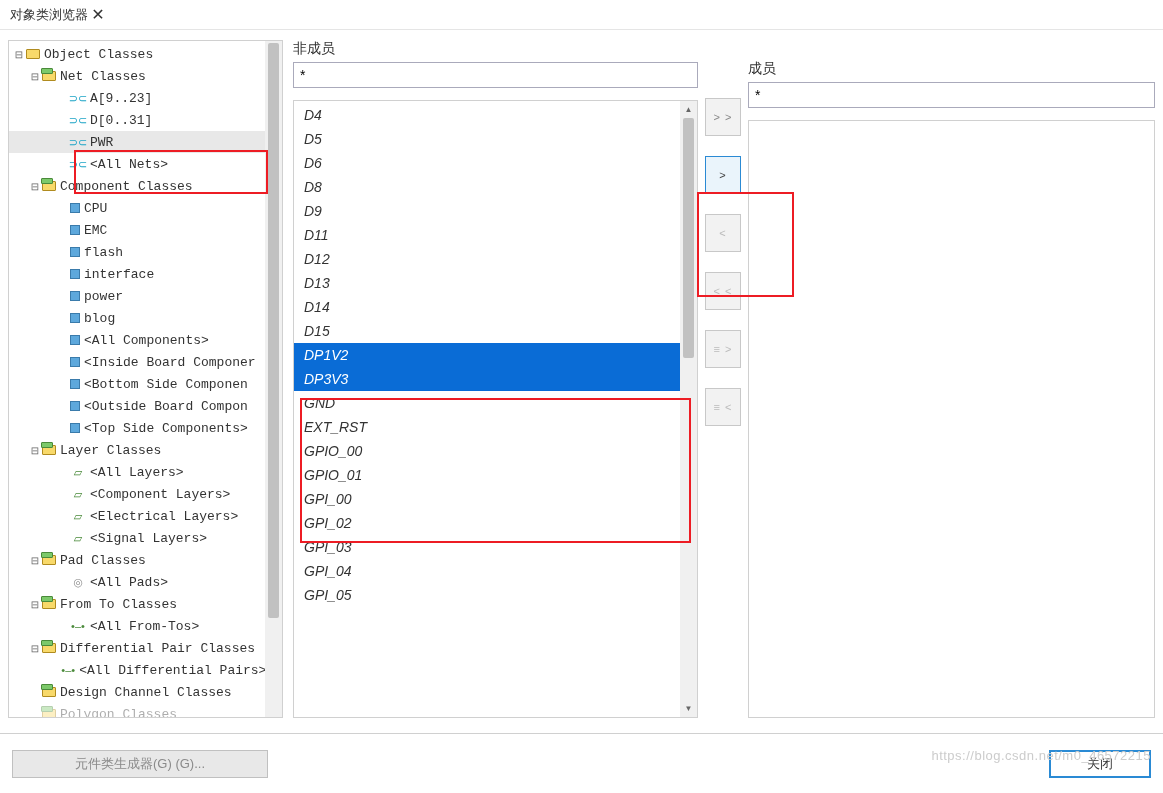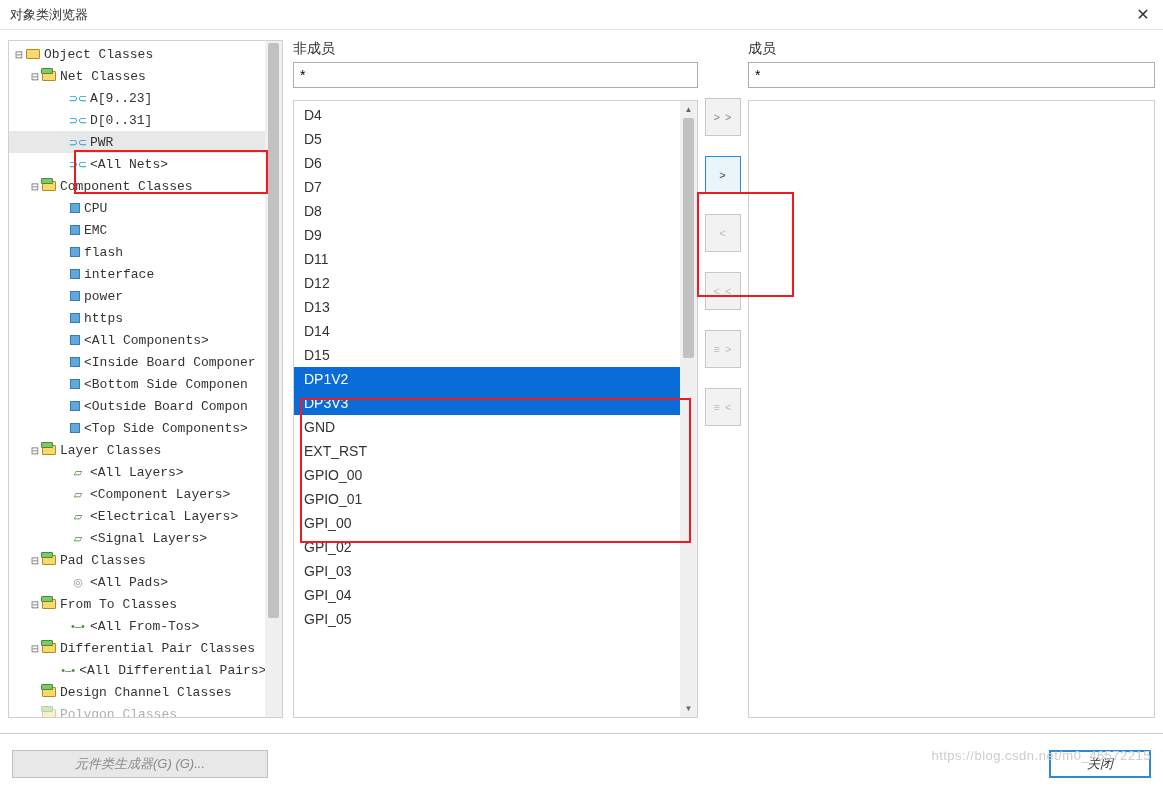--- a/index.html
+++ b/index.html
@@ -1,17 +1,17 @@
 <!DOCTYPE html>
 <html><head>
 <meta charset="utf-8">
 <style>
 * { box-sizing: border-box; margin: 0; padding: 0; }
 body { font-family: "Microsoft YaHei", "Segoe UI", sans-serif; font-size: 13px; color: #333; background: #fff; width: 1163px; height: 793px; overflow: hidden; position: relative; }
-.titlebar { height: 30px; display: flex; align-items: center; justify-content: space-between; padding: 0 10px; border-bottom: 1px solid #e5e5e5; }
+.titlebar { height: 30px; display: flex; align-items: center; justify-content: flex-start; padding: 0 10px; border-bottom: 1px solid #e5e5e5; }
 .title { font-size: 13px; color: #333; }
 .close-x { font-size: 16px; cursor: pointer; width: 20px; text-align: center; color: #333; }
 .main { display: flex; height: 688px; padding: 10px 8px 0 8px; gap: 10px; }
 .tree-panel { width: 275px; border: 1px solid #d0d0d0; background: #fff; position: relative; display: flex; }
 .tree-inner { flex: 1; overflow: hidden; padding: 2px 0; }
 .tree-scrollbar { width: 17px; background: #f0f0f0; position: relative; }
 .tree-thumb { position: absolute; left: 3px; right: 3px; top: 2px; height: 575px; background: #c1c1c1; border-radius: 2px; }
 .tree-node { display: flex; align-items: center; height: 22px; padding-left: 4px; white-space: nowrap; cursor: default; }
 .tree-node.selected { background: #e8e8e8; }
 .twisty { width: 12px; text-align: center; font-size: 10px; color: #666; user-select: none; cursor: pointer; }
@@ -22,36 +22,36 @@
 .ticon.folder.green::before { content:""; position:absolute; left:-2px; top:-4px; width:10px; height:4px; background:#7cc96a; border:1px solid #4a8a3a; border-radius:1px; }
 .ticon.net { color: #1ea5c7; font-size: 11px; }
 .ticon.comp { background: #5da8dc; width: 10px; height: 10px; border: 1px solid #3a7bab; }
 .ticon.layer { color: #4a8a3a; font-size: 11px; }
 .ticon.pad { color: #888; font-size: 11px; }
 .ticon.link { color: #4a8a3a; font-size: 11px; }
 .tlabel { padding-left: 1px; font-family: Liberation Mono, monospace; }
 .center { flex: 1; display: flex; gap: 6px; justify-content: space-between; }
 .col { display: flex; flex-direction: column; }
 .col.nonmember { width: 405px; }
-.col.member { flex: 1; }
+.col.member { flex: 1; margin-top: 20px; }
 .col-header { font-size: 14px; margin-bottom: 2px; height: 20px; }
 .filter-input { height: 26px; border: 1px solid #aab; padding: 2px 6px; font-size: 14px; font-family: inherit; background: #fff; }
 .list-container { margin-top: 12px; border: 1px solid #d0d0d0; flex: 1; display: flex; overflow: hidden; }
-.list-inner { flex: 1; overflow: hidden; padding: 2px 0; }
+.list-inner { flex: 1; overflow: hidden; padding: 2px 0; font-style: italic; }
 .list-scrollbar { width: 17px; background: #f0f0f0; position: relative; }
 .list-up, .list-down { height: 17px; display: flex; align-items: center; justify-content: center; font-size: 8px; color: #666; background: #f0f0f0; cursor: pointer; }
 .list-track { position: absolute; top: 17px; bottom: 17px; left: 0; right: 0; }
 .list-thumb { position: absolute; left: 3px; right: 3px; top: 0; height: 240px; background: #c1c1c1; border-radius: 2px; }
 .list-item { height: 24px; display: flex; align-items: center; padding: 0 10px; font-size: 14px; cursor: default; }
 .list-item.selected { background: #0a6cd6; color: #fff; }
 .move-btns { display: flex; flex-direction: column; gap: 20px; padding-top: 58px; width: 38px; align-items: center; }
 .move-btn { width: 36px; height: 38px; border: 1px solid #c8c8c8; background: #f2f2f2; display: flex; align-items: center; justify-content: center; font-size: 11px; color: #888; cursor: pointer; letter-spacing: 1px; }
 .move-btn.active { border: 1px solid #2a8ad4; background: #eaf4fb; color: #444; }
 .move-btn.disabled { color: #bbb; }
-.footer { position: absolute; left: 0; right: 0; bottom: 0; height: 60px; border-top: 1px solid #d0d0d0; display: flex; align-items: center; justify-content: space-between; padding: 0 12px; font-style: italic; }
+.footer { position: absolute; left: 0; right: 0; bottom: 0; height: 60px; border-top: 1px solid #d0d0d0; display: flex; align-items: center; justify-content: space-between; padding: 0 12px; }
 .gen-btn { width: 256px; height: 28px; background: #e8e8e8; border: 1px solid #c0c0c0; color: #8a8a8a; display: flex; align-items: center; justify-content: center; font-size: 13px; }
 .close-btn { width: 102px; height: 28px; border: 2px solid #2a8ad4; background: #fff; display: flex; align-items: center; justify-content: center; font-size: 13px; color: #333; cursor: pointer; }
 .watermark { position: absolute; right: 12px; bottom: 30px; font-size: 13px; color: #ccc; pointer-events: none; letter-spacing: .5px; }
 .redbox { position: absolute; border: 2px solid #ed1c24; pointer-events: none; }
 .rb1 { left: 74px; top: 150px; width: 194px; height: 44px; }
 .rb2 { left: 300px; top: 398px; width: 391px; height: 145px; }
 .rb3 { left: 697px; top: 192px; width: 97px; height: 105px; }
 </style>
 </head>
 <body>
@@ -123,21 +123,21 @@
           <span class="tlabel">interface</span>
         </div>
       <div class="tree-node" style="padding-left:48px">
           <span class="twisty empty">·</span>
           <span class="ticon comp"></span>
           <span class="tlabel">power</span>
         </div>
       <div class="tree-node" style="padding-left:48px">
           <span class="twisty empty">·</span>
           <span class="ticon comp"></span>
-          <span class="tlabel">https</span>
+          <span class="tlabel">blog</span>
         </div>
       <div class="tree-node" style="padding-left:48px">
           <span class="twisty empty">·</span>
           <span class="ticon comp"></span>
           <span class="tlabel">&lt;All Components&gt;</span>
         </div>
       <div class="tree-node" style="padding-left:48px">
           <span class="twisty empty">·</span>
           <span class="ticon comp"></span>
           <span class="tlabel">&lt;Inside Board Componer</span>
@@ -237,21 +237,20 @@
   <div class="center">
 
     <div class="col nonmember">
       <div class="col-header">非成员</div>
       <input class="filter-input" value="*" style="">
       <div class="list-container">
         <div class="list-inner" id="nm-list">
             <div class="list-item">D4</div>
             <div class="list-item">D5</div>
             <div class="list-item">D6</div>
-            <div class="list-item">D7</div>
             <div class="list-item">D8</div>
             <div class="list-item">D9</div>
             <div class="list-item">D11</div>
             <div class="list-item">D12</div>
             <div class="list-item">D13</div>
             <div class="list-item">D14</div>
             <div class="list-item">D15</div>
             <div class="list-item selected">DP1V2</div>
             <div class="list-item selected">DP3V3</div>
             <div class="list-item">GND</div>

